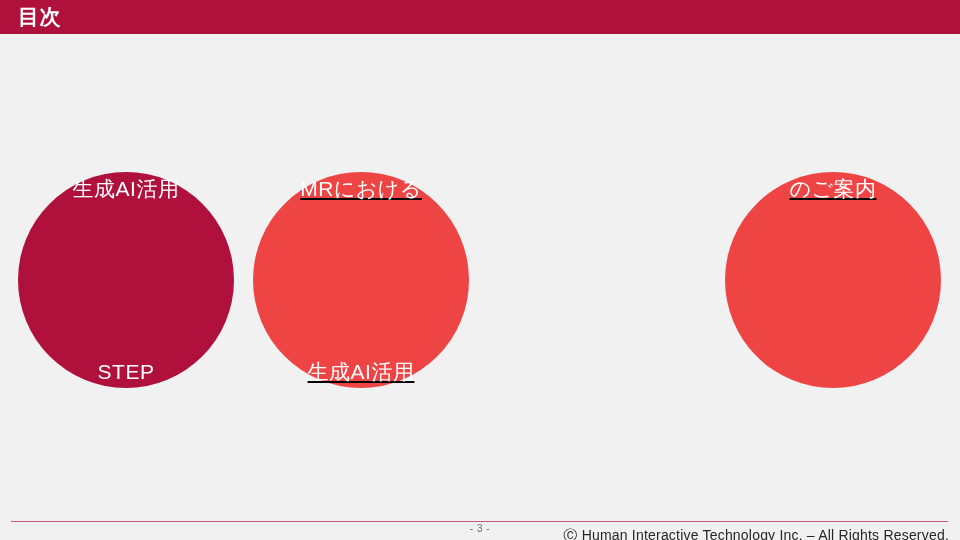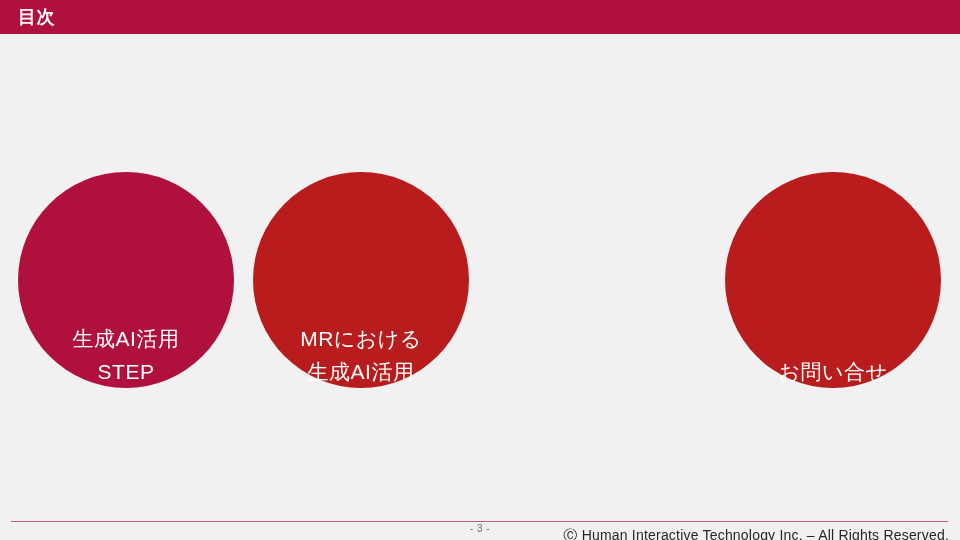--- a/index.html
+++ b/index.html
@@ -32,21 +32,21 @@
     height: 34px;
     background: #b0103c;
   }
   .header-title {
     position: absolute;
     left: 18px;
     top: 0;
     height: 34px;
     line-height: 34px;
     color: #ffffff;
-    font-size: 18px;
+    font-size: 21px;
     font-weight: bold;
     letter-spacing: 0.5px;
     white-space: nowrap;
   }
 
   
   .circle-row {
     position: absolute;
     left: 0;
     top: 172px;
@@ -55,26 +55,26 @@
   }
   .circle {
     position: absolute;
     top: 0;
     width: 216px;
     height: 216px;
     border-radius: 50%;
     display: flex;
     flex-direction: column;
     align-items: center;
-    justify-content: flex-end;
+    justify-content: space-between;
     box-sizing: border-box;
     text-align: center;
   }
   .circle.accent { background: #b0103c; }
-  .circle.muted  { background: #b91c1c; }
+  .circle.muted  { background: #ef4444; text-decoration: underline; }
 
   .circle-line {
     color: #ffffff;
     font-size: 21px;
     line-height: 33px;
     font-weight: normal;
     letter-spacing: 0.5px;
     white-space: nowrap;
   }
 
@@ -127,21 +127,21 @@
       <div class="circle-line">STEP</div>
     </div>
 
     <div class="circle muted c1">
       <div class="circle-line">MRにおける</div>
       <div class="circle-line">生成AI活用</div>
     </div>
 
 
     <div class="circle muted c3">
-      <div class="circle-line">お問い合せ</div>
+      <div class="circle-line">のご案内</div>
     </div>
 
   </div>
 
   <div class="footer-rule"></div>
   <div class="page-number">- 3 -</div>
   <div class="copyright">Ⓒ Human Interactive Technology Inc. – All Rights Reserved.</div>
 
 </div>
 

